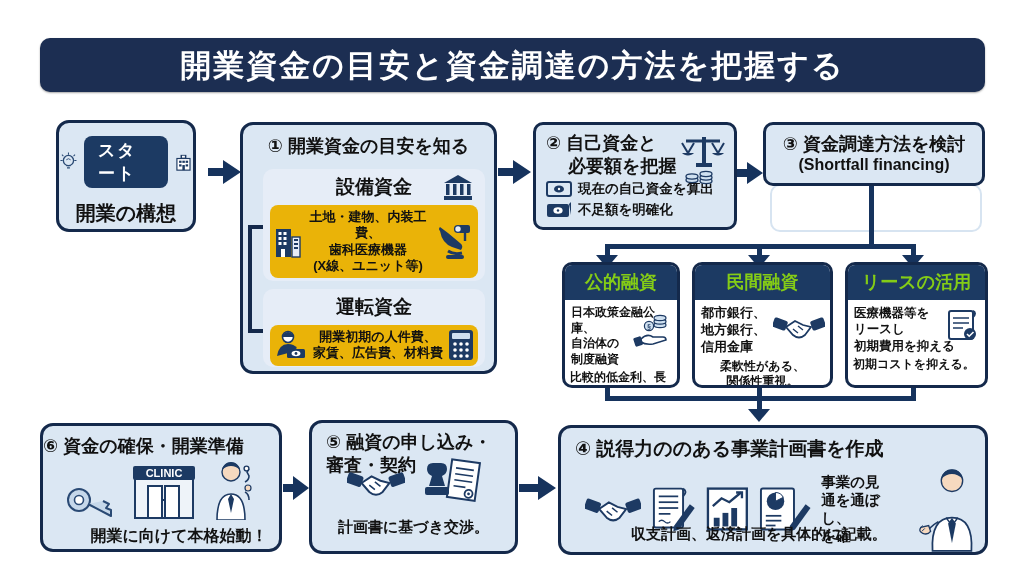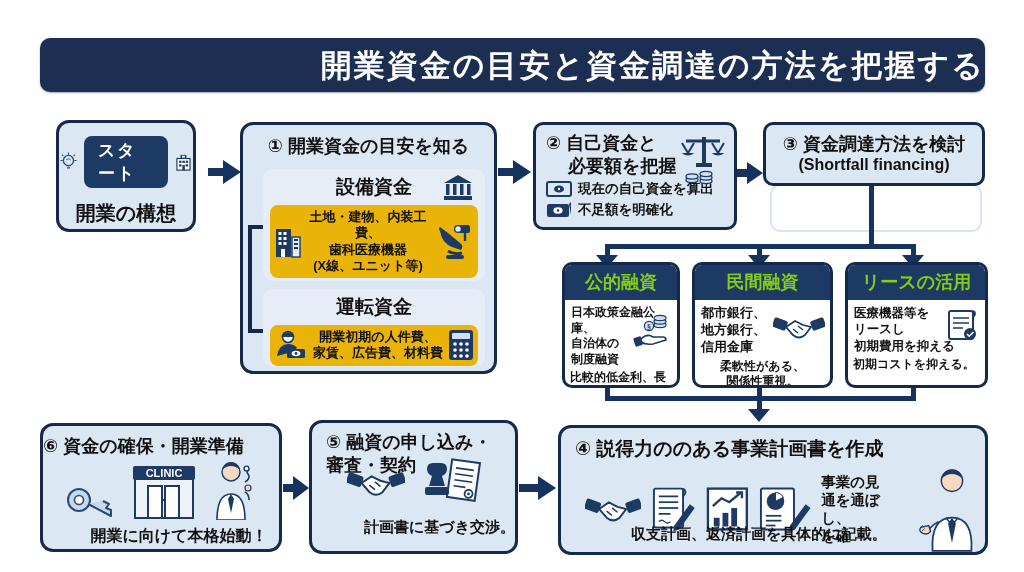--- a/index.html
+++ b/index.html
@@ -1,20 +1,20 @@
 <!DOCTYPE html>
 <html><head>
 <meta charset="utf-8">
 <style>
   html,body{margin:0;padding:0;background:#fff;}
   .canvas{position:relative;width:1024px;height:572px;background:#fff;overflow:hidden;
           font-family:"Liberation Sans","DejaVu Sans",sans-serif;color:#111;}
   .abs{position:absolute;}
   .title{left:40px;top:38px;width:945px;height:54px;background:#1c2e52;border-radius:10px;
-         color:#fff;font-size:31px;font-weight:bold;letter-spacing:2px;text-align:right;line-height:56px;
+         color:#fff;font-size:31px;font-weight:bold;letter-spacing:2px;text-align:center;line-height:56px;
          box-shadow:0 1px 2px rgba(0,0,0,.35);}
   .box{background:#dbe7f3;border:3px solid #14294b;border-radius:13px;box-sizing:border-box;}
   .wbox{background:#fff;border:3px solid #14294b;border-radius:10px;box-sizing:border-box;overflow:hidden;}
   .wbox .hdr{background:#1c3a63;color:#84cc16;font-weight:bold;font-size:18px;text-align:center;padding:5px 0 6px;}
   .pill{background:#1c3a63;color:#fff;font-weight:bold;font-size:17px;border-radius:8px;
         padding:3px 14px;letter-spacing:2px;}
   .pre{white-space:pre-line;}
   .subbox{position:absolute;left:20px;width:222px;background:#e6edf7;border-radius:10px;box-sizing:border-box;}
   .subttl{font-size:19px;font-weight:bold;text-align:center;padding-top:5px;}
   .subbody{background:#eab308;border-radius:8px;margin:5px 7px 7px;display:flex;align-items:center;
@@ -324,21 +324,21 @@
               <path d="M31 24 h18"></path>
               <path d="M31 30 h12"></path>
             </g>
           <circle cx="47" cy="36" r="4" fill="none" stroke="#1d3a63" stroke-width="1.8"></circle>
           <circle cx="47" cy="36" r="1.4" fill="#1d3a63"></circle>
         </g>
         <path d="M10 6 q-6 0 -6 6 q0 5 5 7 l-3 10 h16 l-3 -10 q5 -2 5 -7 q0 -6 -6 -6 Z" fill="#1c3a63"></path>
         <rect x="2" y="30" width="24" height="8" rx="2" fill="#1c3a63"></rect>
       </svg>
     </div>
-    <div style="text-align:right;font-size:15px;font-weight:bold;margin-top:12px;">計画書に基づき交渉。</div>
+    <div style="text-align:center;font-size:15px;font-weight:bold;margin-top:12px;">計画書に基づき交渉。</div>
   </div>
 
   <svg class="harrow" style="left:519px;top:474px;" width="38" height="28" viewBox="0 0 38 28">
     <path d="M0 10 H19 V2 L37 14 L19 26 V18 H0 Z" fill="#16335d"></path>
   </svg>
 
   <div class="abs box" style="left:558px;top:425px;width:430px;height:130px;">
     <div style="font-size:19px;font-weight:bold;margin:8px 0 0 14px;">④ 説得力ののある事業計画書を作成</div>
     <div style="display:flex;align-items:center;gap:10px;margin:4px 8px 0 24px;">
       <svg width="58" height="38" viewBox="0 0 52 32">

